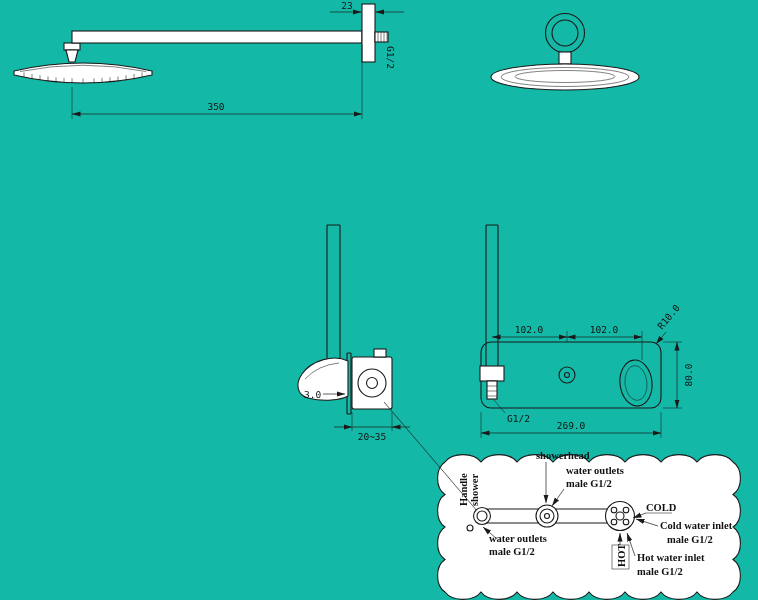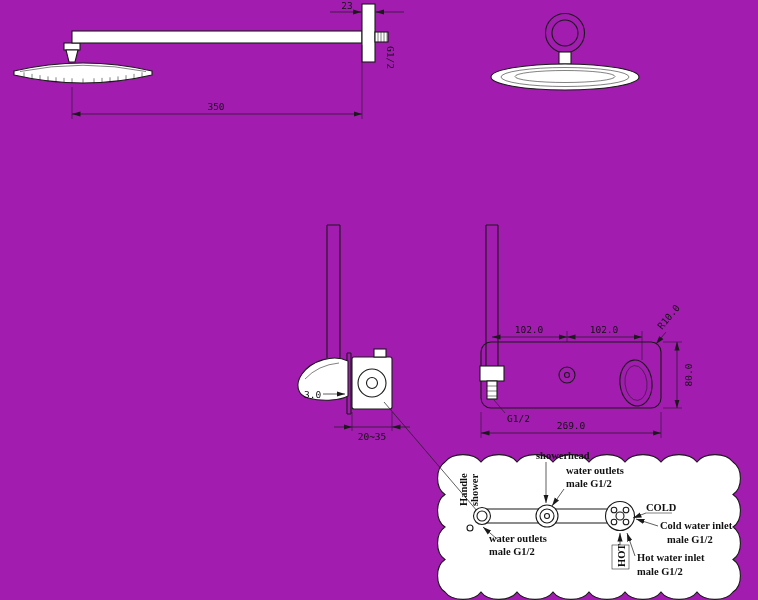--- a/index.html
+++ b/index.html
@@ -1,16 +1,16 @@
 <!DOCTYPE html>
 <html><head>
 <meta charset="utf-8">
 <style>
   html,body{margin:0;padding:0;background:#fff;}
-  .canvas{position:relative;width:758px;height:600px;background:#a21caf;overflow:hidden;}
+  .canvas{position:relative;width:758px;height:600px;background:#14b8a6;overflow:hidden;}
   svg{display:block;}
   .o{fill:none;stroke:#1a1a1a;stroke-width:1.1;}
   .of{fill:#fff;stroke:#1a1a1a;stroke-width:1.1;}
   .t{fill:none;stroke:#1a1a1a;stroke-width:0.55;}
   .d{fill:none;stroke:#1a1a1a;stroke-width:0.7;}
   .dim{font-family:"DejaVu Sans Mono",monospace;font-size:9.5px;fill:#111;}
   .lbl{font-family:"Liberation Serif",serif;font-size:10.5px;font-weight:bold;fill:#111;}
   .mid{text-anchor:middle;}
 </style>
 </head>

